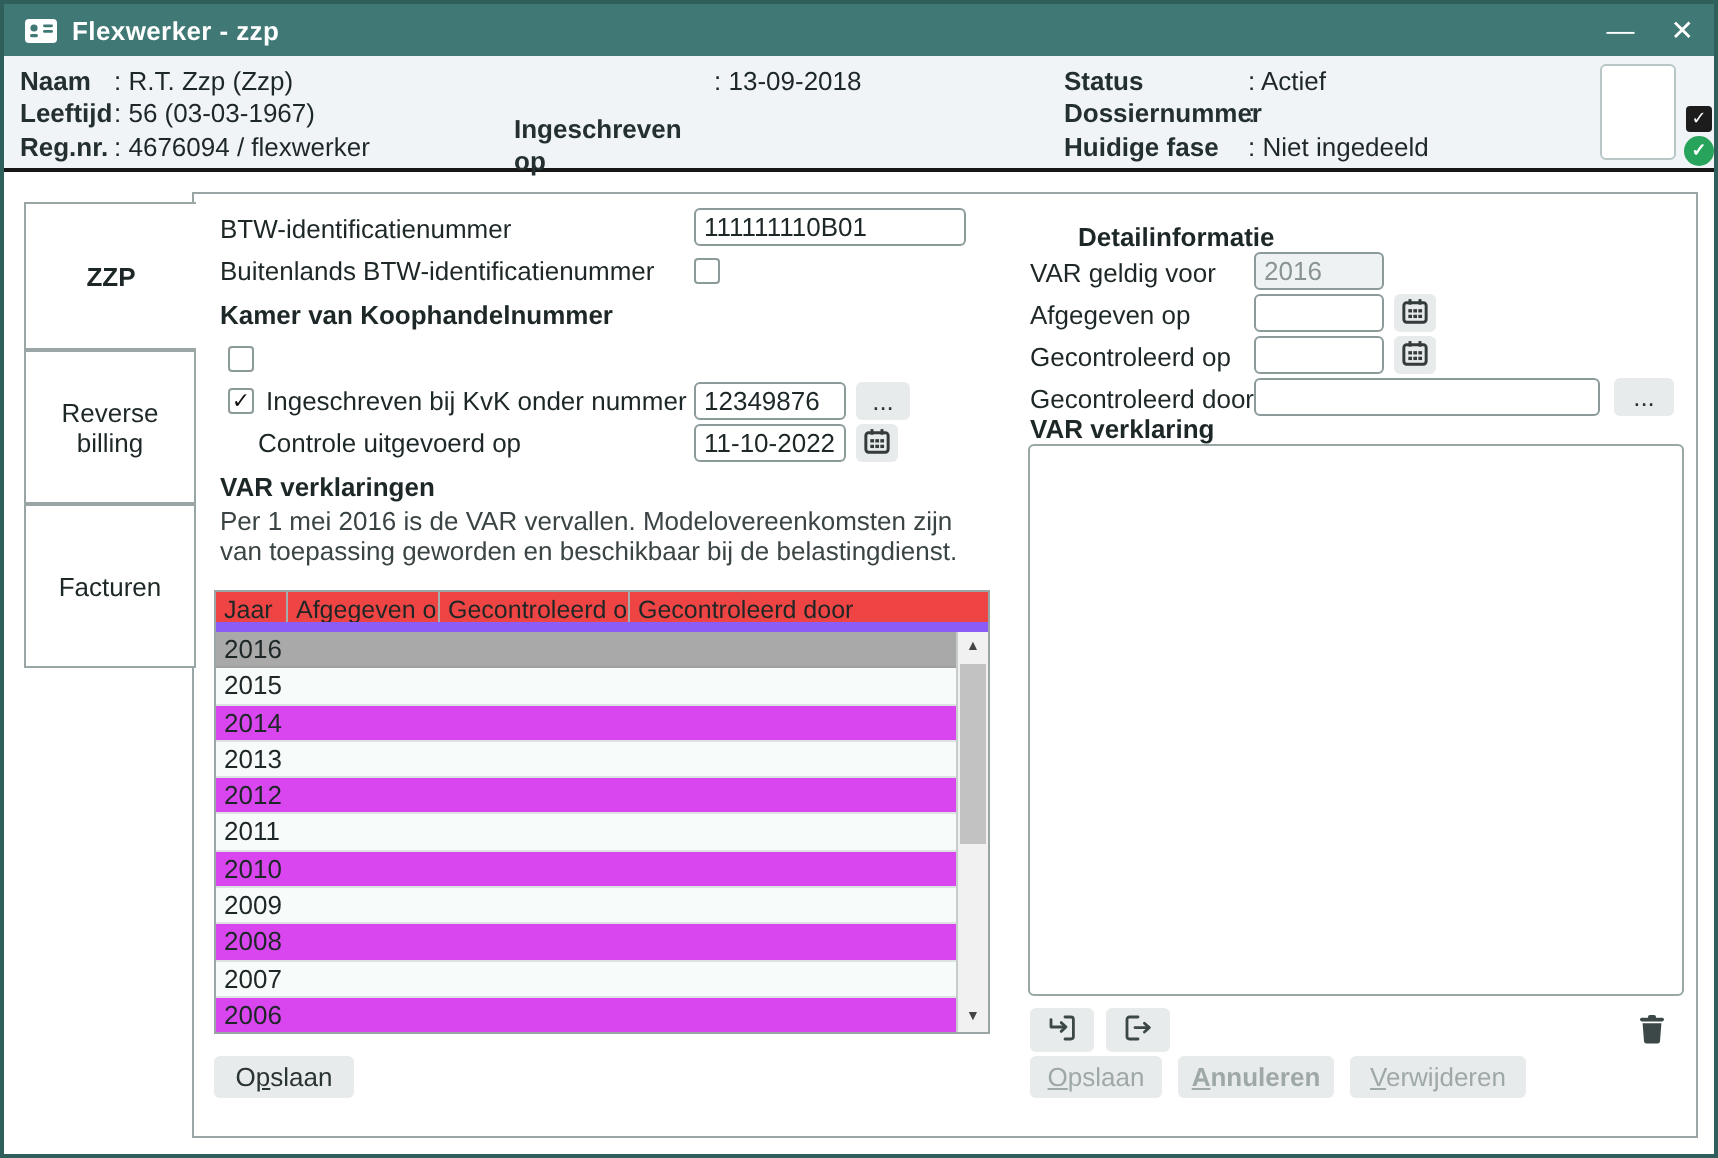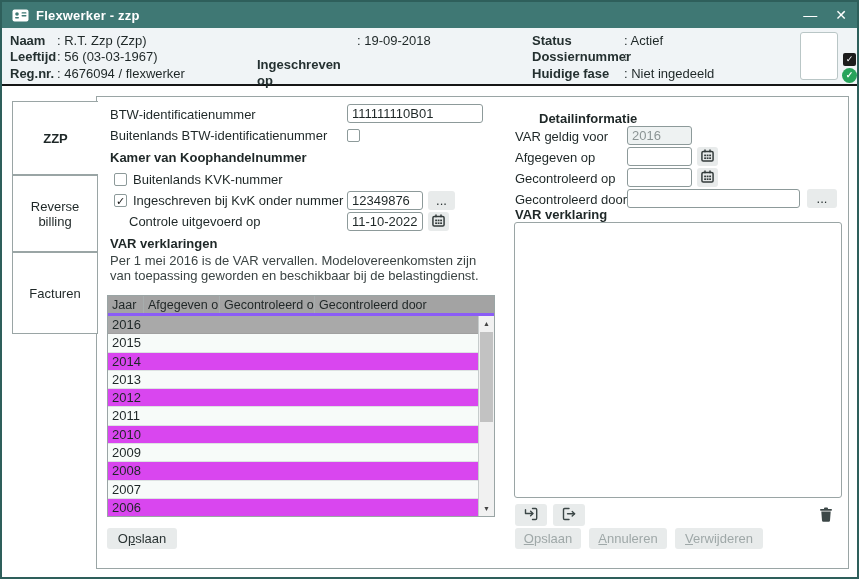--- a/index.html
+++ b/index.html
@@ -47,21 +47,21 @@
       font-size:11px;line-height:12px;text-align:center;color:#111;}
   .btn{position:absolute;background:#e8ebeb;border:none;border-radius:3px;height:21px;
        font-family:"Liberation Sans",sans-serif;font-size:13px;color:#2b3434;cursor:default;}
   .btn.small{height:19px;}
   .btn.disabled{color:#9fa8a8;}
   .iconbtn{position:absolute;background:#e8ebeb;border:none;border-radius:3px;height:19px;width:21px;
            display:flex;align-items:center;justify-content:center;cursor:default;}
   .note{position:absolute;color:#3b4444;line-height:14.5px;}
 
   .table{position:absolute;left:105px;top:207px;width:388px;height:222px;border:1px solid #9aa5a5;background:#fff;}
-  .thead{display:flex;height:20px;background:#a3a3a3;border-bottom:3px solid #8b5cf6;}
+  .thead{display:flex;height:20px;background:#ef4444;border-bottom:5px solid #8b5cf6;}
   .th{padding:2px 4px;font-size:12.5px;color:#1f2626;border-right:1px solid #a7adad;overflow:hidden;white-space:nowrap;}
   .th.c0{width:36px;} .th.c1{width:76px;} .th.c2{width:95px;} .th.c3{width:163px;border-right:none;}
   .tbody{position:absolute;top:20px;left:0;right:16px;bottom:0;overflow:hidden;}
   .trow{display:flex;height:18.3px;border-bottom:1px solid #dde2e2;background:#d946ef;}
   .trow:nth-child(even){background:#f7fbf9;}
   .trow.sel{background:#a9a9a9;border-bottom-color:#a0a0a0;}
   .tc{padding:1px 4px;font-size:13px;overflow:hidden;white-space:nowrap;}
   .tc.c0{width:36px;} .tc.c1{width:76px;} .tc.c2{width:95px;} .tc.c3{width:159px;}
   .vscroll{position:absolute;top:20px;right:0;bottom:0;width:16px;background:#f1f1f1;border-left:1px solid #c6cccc;}
   .sarrow{position:absolute;left:0;width:15px;height:15px;font-size:7px;color:#444;text-align:center;line-height:15px;}
@@ -108,21 +108,21 @@
           <span class="hval">56 (03-03-1967)</span>
         </div>
       <div class="hrow">
           <span class="hlabel">Reg.nr.</span>
           <span class="hval">4676094 / flexwerker</span>
         </div>
     </div>
     <div class="hcol hcol2">
       <div class="hrow">
           <span class="hlabel">Ingeschreven op</span>
-          <span class="hval">19-09-2018</span>
+          <span class="hval">13-09-2018</span>
         </div>
       <div class="hrow">
           <span class="hlabel">Locatie</span>
           <span class="hval">Oosterhout1</span>
         </div>
       <div class="hrow">
           <span class="hlabel">Relatiebeheerder</span>
           <span class="hval">Beheerder Beheerder</span>
         </div>
     </div>
@@ -154,21 +154,20 @@
 
     <span class="lbl" style="left:108px;top:19px;">BTW-identificatienummer</span>
     <input class="tf" style="left: 345px; top: 16px; width: 136px;" value="111111110B01">
 
     <span class="lbl" style="left:108px;top:40px;">Buitenlands BTW-identificatienummer</span>
     <span class="cb" style="left:345px;top:41px;"></span>
 
     <span class="lbl bold" style="left:108px;top:62px;">Kamer van Koophandelnummer</span>
 
     <span class="cb" style="left:112px;top:85px;"></span>
-    <span class="lbl" style="left:131px;top:84px;">Buitenlands KVK-nummer</span>
 
     <span class="cb" style="left:112px;top:106px;">✓</span>
     <span class="lbl" style="left:131px;top:105px;">Ingeschreven bij KvK onder nummer</span>
     <input class="tf" style="left: 345px; top: 103px; width: 76px;" value="12349876">
     <button class="btn small" style="left:426px;top:103px;width:27px;">...</button>
 
     <span class="lbl" style="left:127px;top:126px;">Controle uitgevoerd op</span>
     <input class="tf" style="left: 345px; top: 124px; width: 76px;" value="11-10-2022">
     <button class="iconbtn" style="left:426px;top:124px;">
       <span>
@@ -343,16 +342,16 @@
       <span>
         <svg width="14" height="15" viewBox="0 0 14 15">
           <rect x="5" y="0.5" width="4" height="2.2" rx="1" fill="#3c4747"></rect>
           <rect x="1" y="1.9" width="12" height="1.8" rx="0.9" fill="#3c4747"></rect>
           <path d="M2.3 4.6 h9.4 l-0.7 9 a1.3 1.3 0 0 1 -1.3 1.2 H4.3 a1.3 1.3 0 0 1 -1.3 -1.2 z" fill="#3c4747"></path>
         </svg>
       </span>
     </span>
 
     <button class="btn disabled" style="left:513px;top:440px;width:66px;"><u>O</u>pslaan</button>
-    <button class="btn disabled" style="left:587px;top:440px;width:78px;"><u>A</u>nnuleren</button>
+    <button class="btn disabled" style="left:587px;top:440px;width:78px;font-weight:bold;"><u>A</u>nnuleren</button>
     <button class="btn disabled" style="left:673px;top:440px;width:88px;"><u>V</u>erwijderen</button>
   </div>
 </div>
 
 </body></html>

